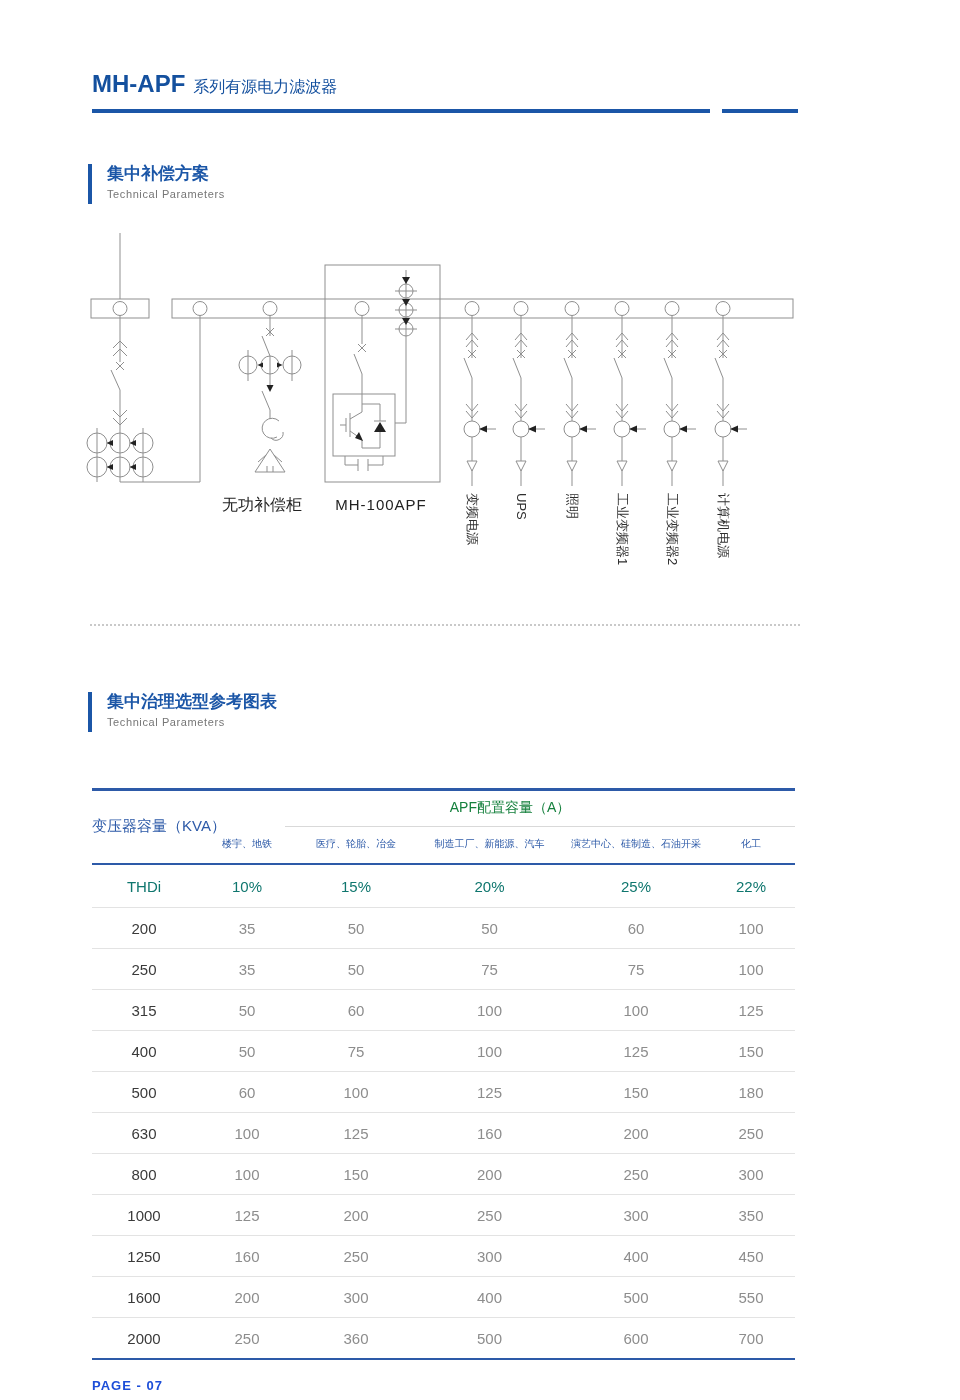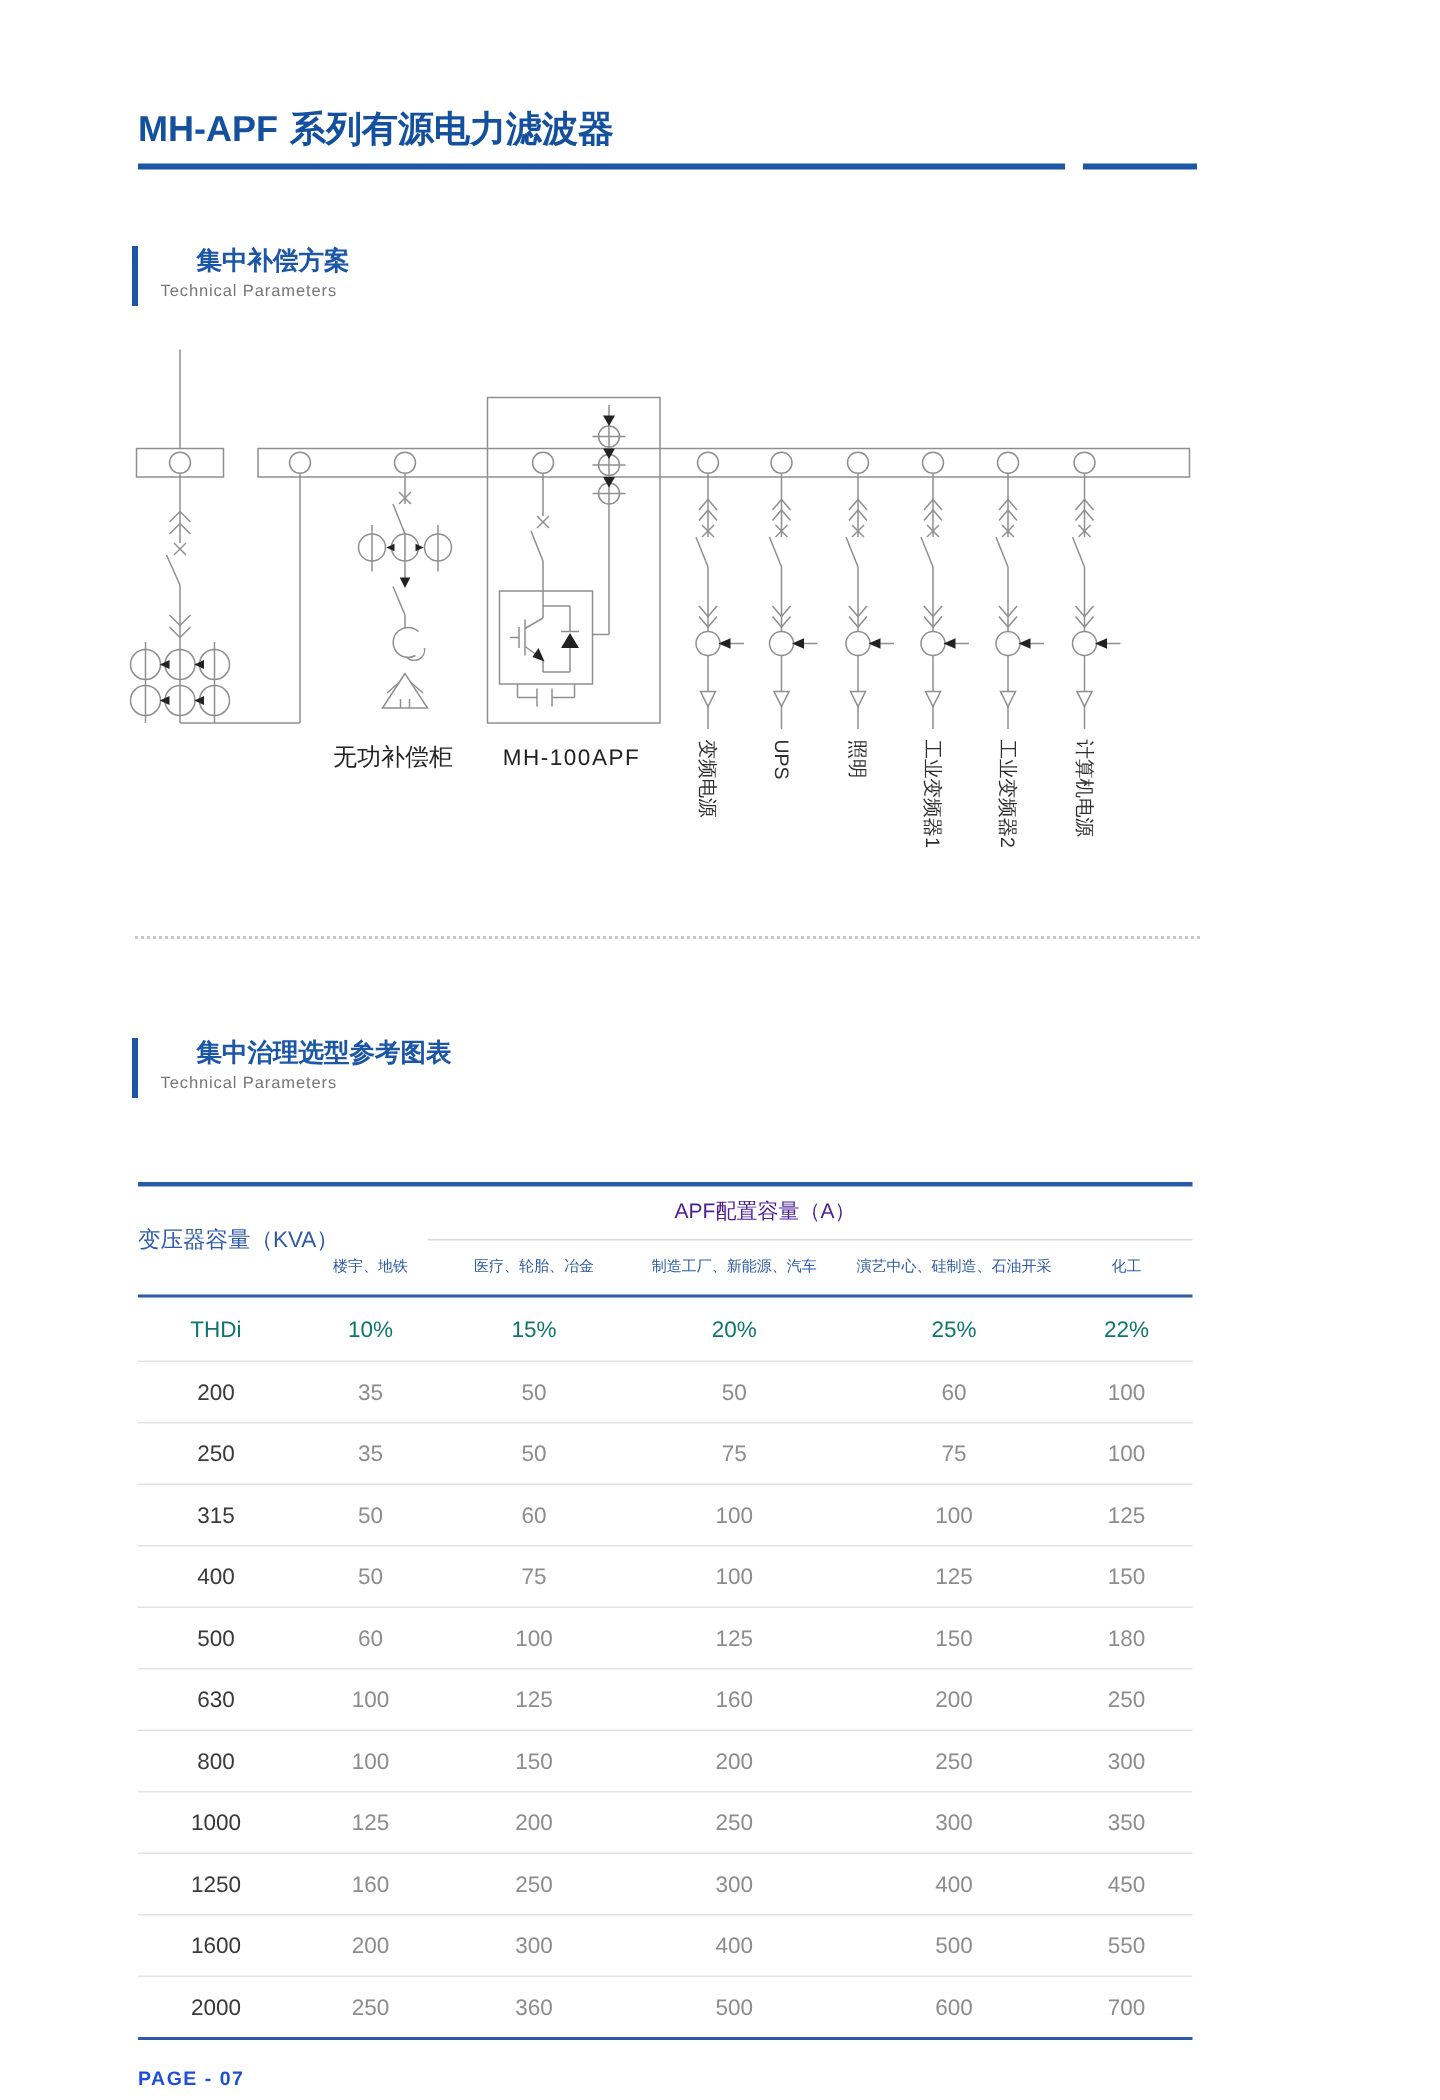--- a/index.html
+++ b/index.html
@@ -1,42 +1,42 @@
 <!DOCTYPE html>
 <html><head>
 <meta charset="utf-8">
 <style>
   html,body{margin:0;padding:0;background:#fff;}
   .page{position:relative;width:831px;height:1400px;background:#fff;overflow:hidden;
         font-family:"Liberation Sans",sans-serif;}
   
   .doc-header{position:absolute;left:92px;top:70px;display:flex;align-items:baseline;}
   .brand{font-size:24px;font-weight:bold;color:#14509e;letter-spacing:0;}
-  .doc-title{font-size:24px;font-weight:bold;color:#14509e;margin-left:8px;}
+  .doc-title{font-size:16px;font-weight:normal;color:#14509e;margin-left:8px;}
   .rule-main{position:absolute;left:92px;top:109px;width:618px;height:4px;background:#1b56a7;}
   .rule-end{position:absolute;left:722px;top:109px;width:76px;height:4px;background:#1b56a7;}
   
   .sec-head{position:absolute;left:88px;display:flex;}
   .sec-head.s1{top:164px;}
   .sec-head.s2{top:692px;}
   .sec-bar{width:4px;height:40px;background:#1b56a7;margin-right:15px;}
-  .sec-title{font-size:17px;font-weight:bold;color:#1b56a7;line-height:1.15;margin-left:24px;}
+  .sec-title{font-size:17px;font-weight:bold;color:#1b56a7;line-height:1.15;}
   .sec-sub{font-size:11px;color:#767676;margin-top:4px;letter-spacing:.6px;}
   
   svg.diagram{position:absolute;left:85px;top:228px;}
   svg.diagram text{font-family:"Liberation Sans",sans-serif;}
   
   .divider{position:absolute;left:90px;top:624px;width:710px;border-top:2px dotted #c9c9c9;}
   
   .sel-table{position:absolute;left:92px;top:788px;width:703px;border-top:3px solid #2d5aa8;
              border-bottom:2px solid #2d5aa8;}
   .t-head{position:relative;height:72px;}
   .t-rowhead{position:absolute;left:0;top:26px;font-size:15px;color:#2d5aa8;white-space:nowrap;}
   .t-group{position:absolute;left:418px;top:8px;transform:translateX(-50%);
-           font-size:14px;color:#4c1d95;white-space:nowrap;text-align:right;}
+           font-size:14px;color:#15803d;white-space:nowrap;text-align:right;}
   .t-groupline{position:absolute;left:193px;right:0;top:35px;border-top:1px solid #d9d9d9;}
   .grid6{display:grid;grid-template-columns:104px 102px 116px 151px 142px 88px;}
   .t-subhead{position:absolute;left:0;top:46px;width:100%;}
   .t-subhead .th{font-size:10px;color:#2d5aa8;text-align:center;white-space:nowrap;}
   .tr{height:40px;align-items:center;border-top:1px solid #e3e3e3;}
   .tr.thdi{height:42px;border-top:2px solid #2d5aa8;}
   .tr .td{text-align:center;font-size:15px;color:#8d8d8d;}
   .tr .td.c0{color:#3a3a3a;}
   .tr.thdi .td{color:#0f766e;}
   

